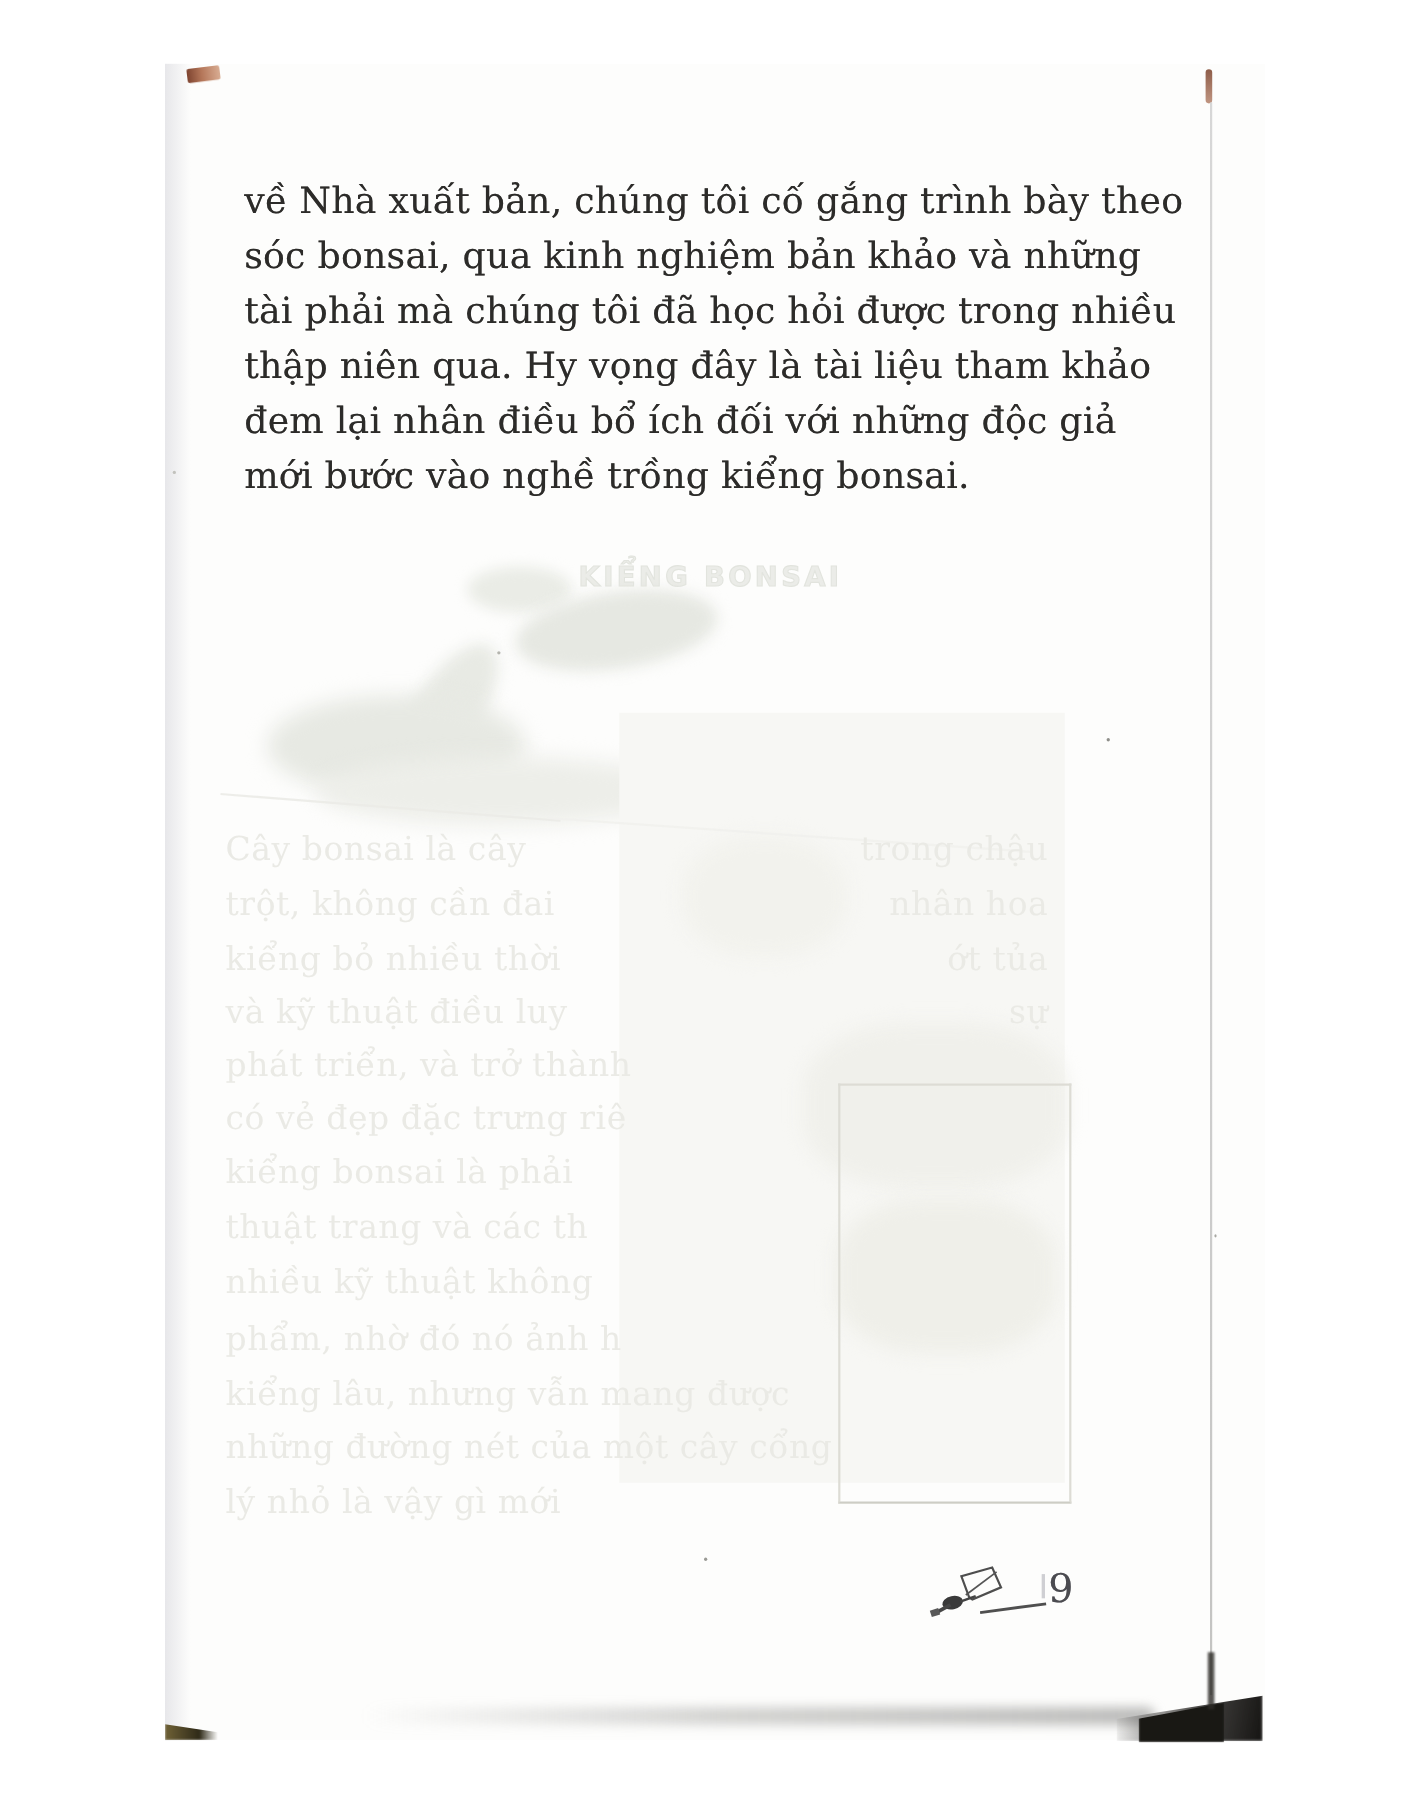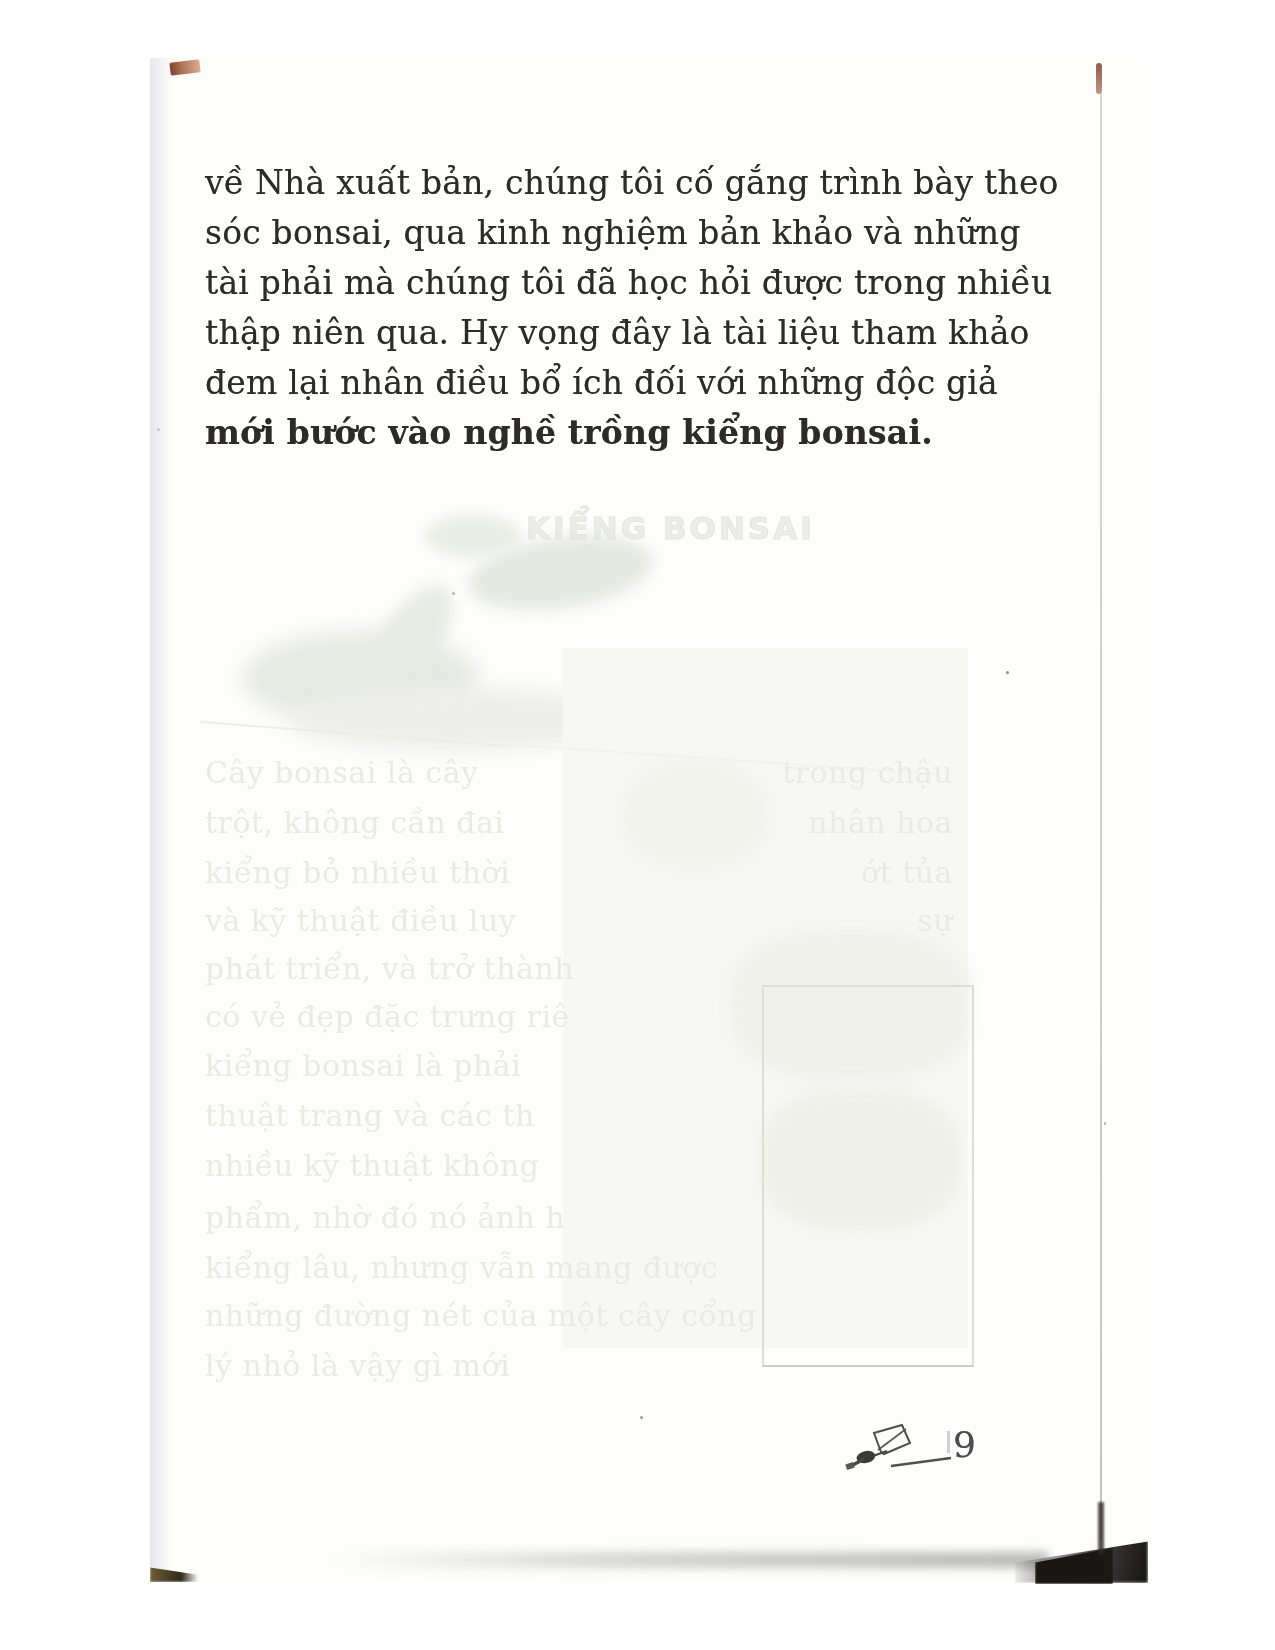--- a/index.html
+++ b/index.html
@@ -15,29 +15,29 @@
     background:linear-gradient(to right,#e7e7ea 0%,rgba(250,250,250,0) 90%);}
   .tan-mark{left:170px;top:61px;width:30px;height:13px;border-radius:2px;
     background:linear-gradient(90deg,#7e4430 0%,#b5775a 45%,#d8ac92 100%);
     transform:rotate(-7deg);filter:blur(.4px);}
   .crease-tip{left:1096px;top:63px;width:6px;height:31px;border-radius:3px;
     background:linear-gradient(#8e5d49,#c09581);filter:blur(.5px);}
   .crease-line{left:1100px;top:93px;width:2px;height:1448px;opacity:.85;
     background:linear-gradient(#d0d0d0 0%,#c6c6c6 60%,#b9b9b7 100%);}
 
   
-  .paragraph{left:205px;top:158px;width:734px;color:#2c2b29;
+  .paragraph{left:222px;top:158px;width:734px;color:#2c2b29;
     font-size:33px;line-height:50px;letter-spacing:.2px;}
   .paragraph .line{text-align:justify;text-align-last:justify;white-space:nowrap;
     text-shadow:0 0 .6px rgba(40,40,38,.55);}
-  .paragraph .line.last{text-align:center;text-align-last:left;font-weight:bold;}
+  .paragraph .line.last{text-align:center;text-align-last:left;}
 
   
   .ghost-heading{left:526px;top:510px;width:300px;
-    font-family:"DejaVu Sans",sans-serif;font-weight:bold;font-size:31px;
+    font-family:"DejaVu Sans",sans-serif;font-weight:bold;font-size:25px;
     letter-spacing:3px;color:rgba(220,222,215,.55);
     -webkit-text-stroke:1px #e2e4de;filter:blur(.5px);}
   .blob{border-radius:50%;}
   .tree-blob-a{left:468px;top:538px;width:185px;height:70px;background:#e6e8e2;
     filter:blur(7px);transform:rotate(-8deg);}
   .tree-blob-b{left:425px;top:515px;width:95px;height:42px;background:#eaece6;filter:blur(6px);}
   .tree-blob-c{left:372px;top:575px;width:62px;height:155px;background:#e8eae4;
     filter:blur(7px);transform:rotate(33deg);}
   .tree-blob-d{left:243px;top:632px;width:235px;height:92px;background:#e7e9e3;filter:blur(9px);}
   .tree-blob-e{left:288px;top:688px;width:335px;height:62px;background:#edeee9;filter:blur(9px);}

